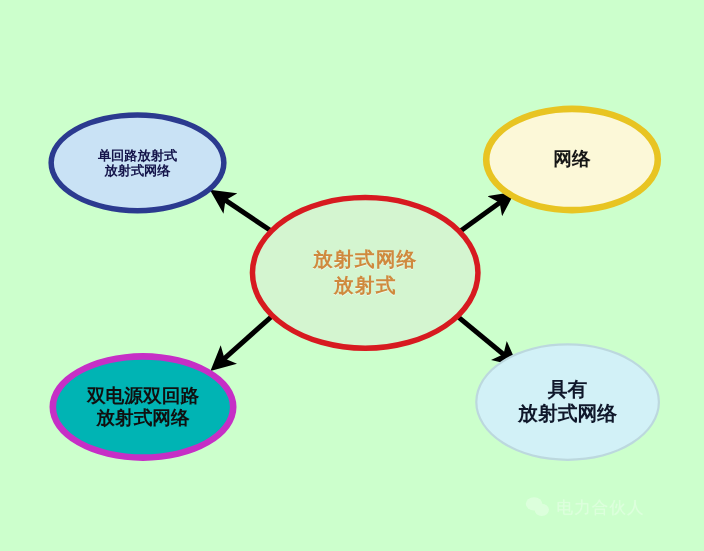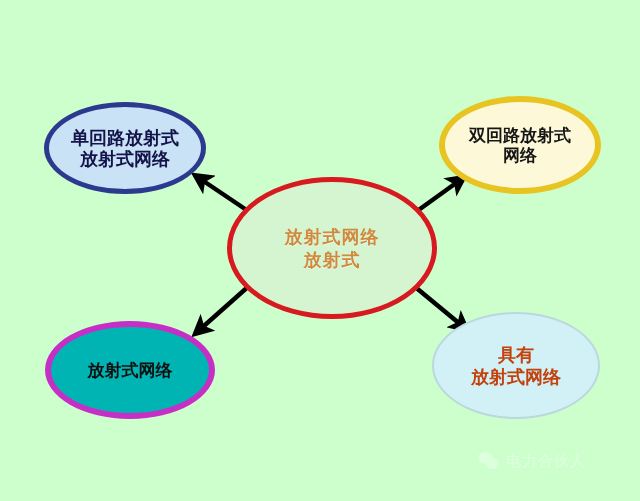--- a/index.html
+++ b/index.html
@@ -61,21 +61,21 @@
 
   
   #node-tl {
     left: 44px;
     top: 102px;
     width: 162px;
     height: 92px;
     border: 5px solid #2b3a8f;
     background: #c9e2f5;
     color: #14144a;
-    font-size: 18px;
+    font-size: 12px;
     font-weight: bold;
   }
 
   
   #node-tr {
     left: 439px;
     top: 96px;
     width: 162px;
     height: 98px;
     border: 6px solid #e8c422;
@@ -99,21 +99,21 @@
   }
 
   
   #node-br {
     left: 432px;
     top: 312px;
     width: 168px;
     height: 107px;
     border: 2px solid #bcd8de;
     background: #d2f1f7;
-    color: #c2410c;
+    color: #0f172a;
     font-size: 18px;
     font-weight: bold;
     justify-content: center;
   }
 
   
   #watermark {
     position: absolute;
     left: 478px;
     top: 452px;
@@ -174,25 +174,25 @@
     <span class="line">放射式网络</span>
     <span class="line">放射式</span>
   </div>
 
   <div class="node" id="node-tl">
     <span class="line">单回路放射式</span>
     <span class="line">放射式网络</span>
   </div>
 
   <div class="node" id="node-tr">
-    <span class="line">双回路放射式</span>
     <span class="line">网络</span>
   </div>
 
   <div class="node" id="node-bl">
+    <span class="line">双电源双回路</span>
     <span class="line">放射式网络</span>
   </div>
 
   <div class="node" id="node-br">
     <span class="line">具有</span>
     <span class="line">放射式网络</span>
   </div>
 
   <div id="watermark">
     <span class="wm-logo">

